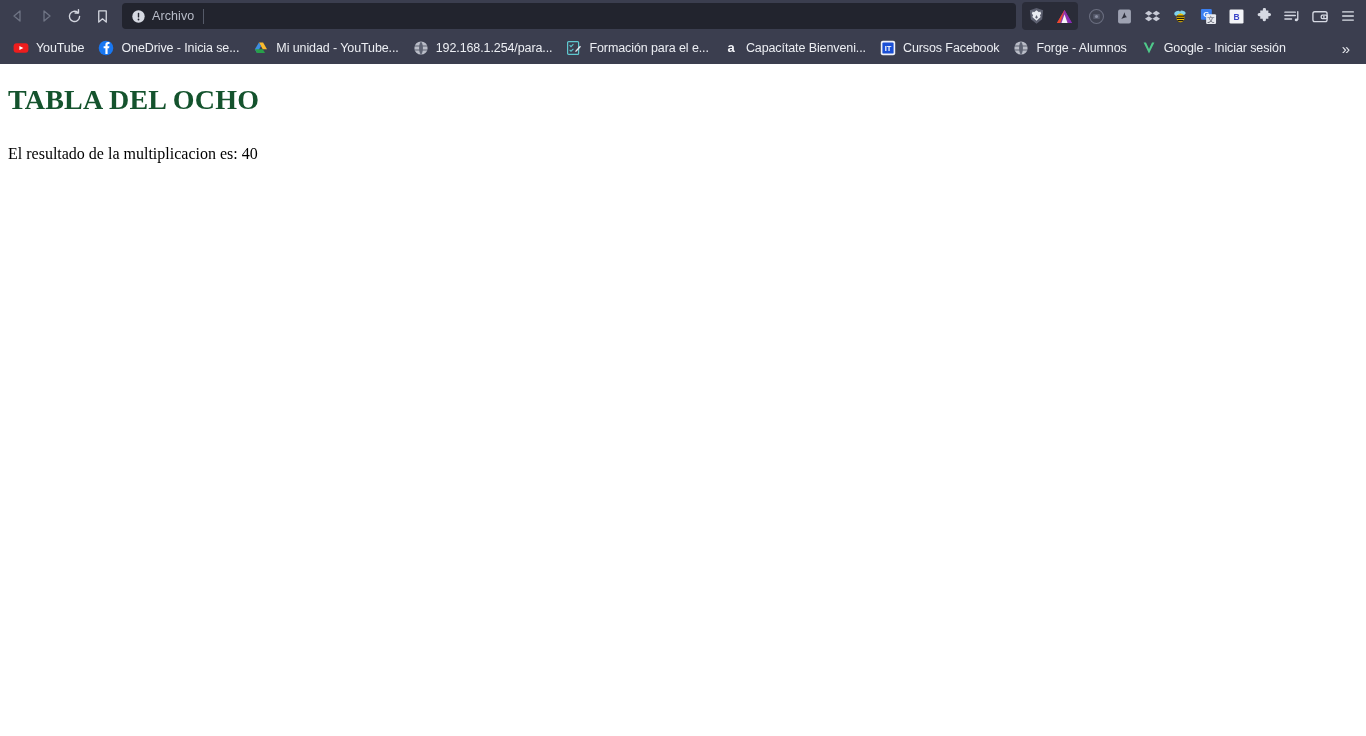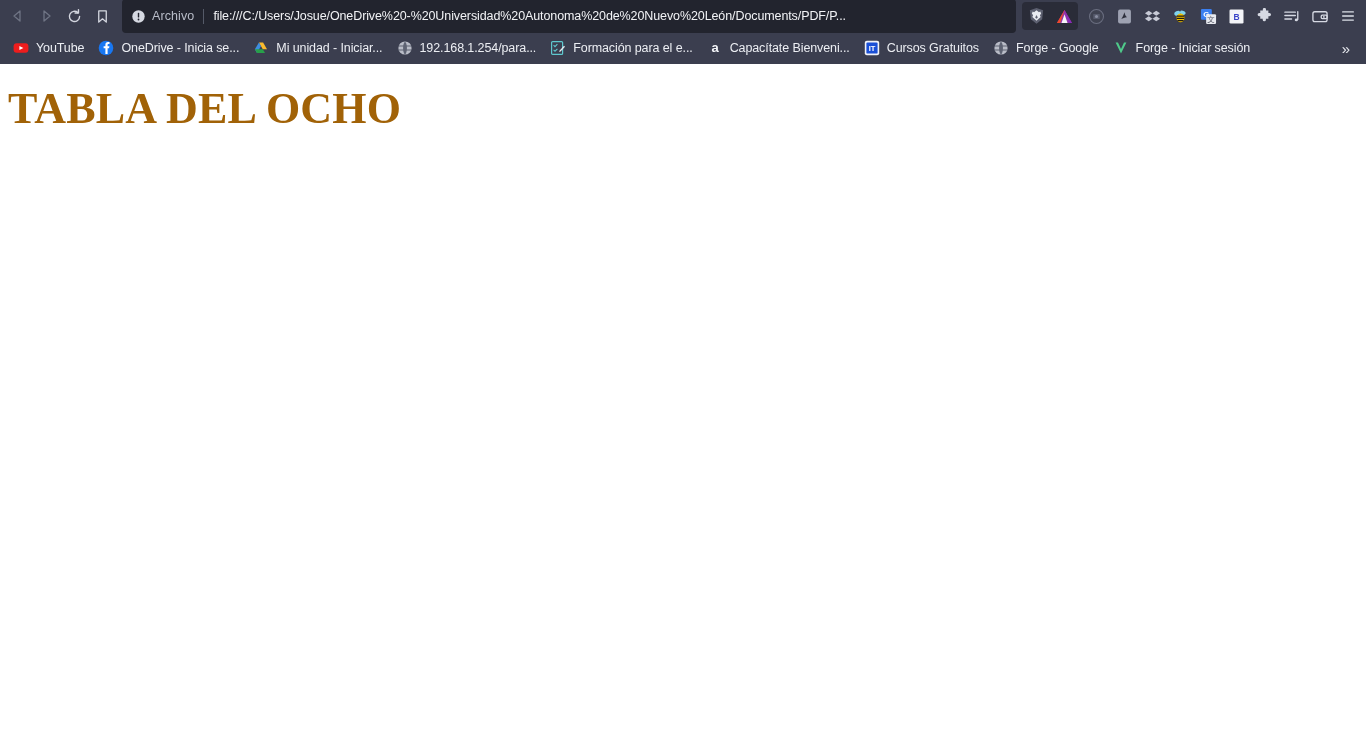--- a/index.html
+++ b/index.html
@@ -38,21 +38,21 @@
     display: flex;
     align-items: center;
     justify-content: center;
     flex: 0 0 auto;
   }
   .nav-btn svg { display: block; }
 
   
   .urlbar {
     flex: 1 1 auto;
-    height: 34px;
+    height: 26px;
     margin: 0 6px 0 6px;
     background: #22242e;
     border-radius: 4px;
     display: flex;
     align-items: center;
     padding: 0 8px;
     box-sizing: border-box;
     min-width: 0;
   }
   .info-icon {
@@ -155,23 +155,23 @@
   
   .page {
     background: #ffffff;
     height: 664px;
     padding: 0 8px;
     box-sizing: border-box;
     position: relative;
   }
   .page h1 {
     font-family: "Liberation Serif", "DejaVu Serif", serif;
-    font-size: 44px;
+    font-size: 28px;
     font-weight: bold;
-    color: #a16207;
+    color: #14532d;
     margin: 21px 0 0 0;
     line-height: 1.1;
     letter-spacing: .2px;
   }
   .page p {
     font-family: "Liberation Serif", "DejaVu Serif", serif;
     font-size: 16px;
     color: #000000;
     margin: 28px 0 0 0;
     line-height: 1.2;
@@ -212,21 +212,20 @@
     <div class="urlbar">
       <span class="info-icon">
         <svg width="15" height="15" viewBox="0 0 16 16">
           <circle cx="8" cy="8" r="6.6" fill="#d6d9e2"></circle>
           <rect x="7.25" y="4.1" width="1.5" height="5" rx=".6" fill="#22242e"></rect>
           <circle cx="8" cy="11.2" r=".95" fill="#22242e"></circle>
         </svg>
       </span>
       <span class="scheme-label">Archivo</span>
       <span class="url-sep"></span>
-      <span class="url-text">file:///C:/Users/Josue/OneDrive%20-%20Universidad%20Autonoma%20de%20Nuevo%20León/Documents/PDF/P...</span>
     </div>
 
     <div class="tb-right">
 
       <div class="brave-group">
         <div class="tb-icon">
           <svg width="17" height="18" viewBox="0 0 18 19">
             <path d="M9 1 L16 3.4 L15 13 L9 17.6 L3 13 L2 3.4 Z" fill="#5d6070"></path>
             <path d="M9 3.4 L6.4 5.6 L5 4.8 L4.1 6.8 L5.4 8.6 L4.6 10.6 L9 14.6 L13.4 10.6 L12.6 8.6 L13.9 6.8 L13 4.8 L11.6 5.6 Z" fill="#e9ebf1"></path>
             <path d="M9 8.5 L7.6 11 L9 12.4 L10.4 11 Z" fill="#5d6070"></path>
@@ -345,21 +344,21 @@
     </div>
 
     <div class="bm">
       <span class="bm-ico">
         <svg width="16" height="16" viewBox="0 0 16 16">
           <path d="M5.9 2.4 H10.1 L14 9.2 H9.8 Z" fill="#f9bb2d"></path>
           <path d="M5.9 2.4 L1.9 9.2 L4 12.9 L8 6.1 Z" fill="#3d8ee0"></path>
           <path d="M1.9 9.2 H9.8 L12 12.9 H4 Z" fill="#28a04a"></path>
         </svg>
       </span>
-      <span class="bm-label">Mi unidad - Iniciar...</span>
+      <span class="bm-label">Mi unidad - YouTube...</span>
     </div>
 
     <div class="bm">
       <span class="bm-ico">
         <svg width="16" height="16" viewBox="0 0 16 16">
           <circle cx="8" cy="8" r="6.6" fill="#b9bcc7"></circle>
           <path d="M8 1.4 C5.4 4 5.4 12 8 14.6 C10.6 12 10.6 4 8 1.4 Z" fill="#5e6373"></path>
           <path d="M1.8 6 H14.2 M1.8 10 H14.2" stroke="#5e6373" stroke-width="1.1"></path>
         </svg>
       </span>
@@ -387,43 +386,44 @@
     </div>
 
     <div class="bm">
       <span class="bm-ico">
         <svg width="16" height="16" viewBox="0 0 16 16">
           <rect x="0.8" y="0.8" width="14.4" height="14.4" rx="2" fill="#f0f2f7"></rect>
           <rect x="2.4" y="2.4" width="11.2" height="11.2" rx="1.2" fill="#1a4fd6"></rect>
           <text x="8" y="11.2" font-family="Liberation Sans, sans-serif" font-size="7.5" font-weight="bold" fill="#ffffff" text-anchor="middle">IT</text>
         </svg>
       </span>
-      <span class="bm-label">Cursos Gratuitos</span>
+      <span class="bm-label">Cursos Facebook</span>
     </div>
 
     <div class="bm">
       <span class="bm-ico">
         <svg width="16" height="16" viewBox="0 0 16 16">
           <circle cx="8" cy="8" r="6.6" fill="#b9bcc7"></circle>
           <path d="M8 1.4 C5.4 4 5.4 12 8 14.6 C10.6 12 10.6 4 8 1.4 Z" fill="#5e6373"></path>
           <path d="M1.8 6 H14.2 M1.8 10 H14.2" stroke="#5e6373" stroke-width="1.1"></path>
         </svg>
       </span>
-      <span class="bm-label">Forge - Google</span>
+      <span class="bm-label">Forge - Alumnos</span>
     </div>
 
     <div class="bm">
       <span class="bm-ico">
         <svg width="16" height="16" viewBox="0 0 16 16">
           <path d="M2.6 2.6 L8 13.4 L13.4 2.6 L11 2.6 L8 9 L5 2.6 Z" fill="#4fc98a"></path>
         </svg>
       </span>
-      <span class="bm-label">Forge - Iniciar sesión</span>
+      <span class="bm-label">Google - Iniciar sesión</span>
     </div>
 
     <div class="bm-overflow">»</div>
   </div>
 </div>
 
 <div class="page">
   <h1>TABLA DEL OCHO</h1>
+  <p>El resultado de la multiplicacion es: 40</p>
 
 </div>
 
 </body></html>

